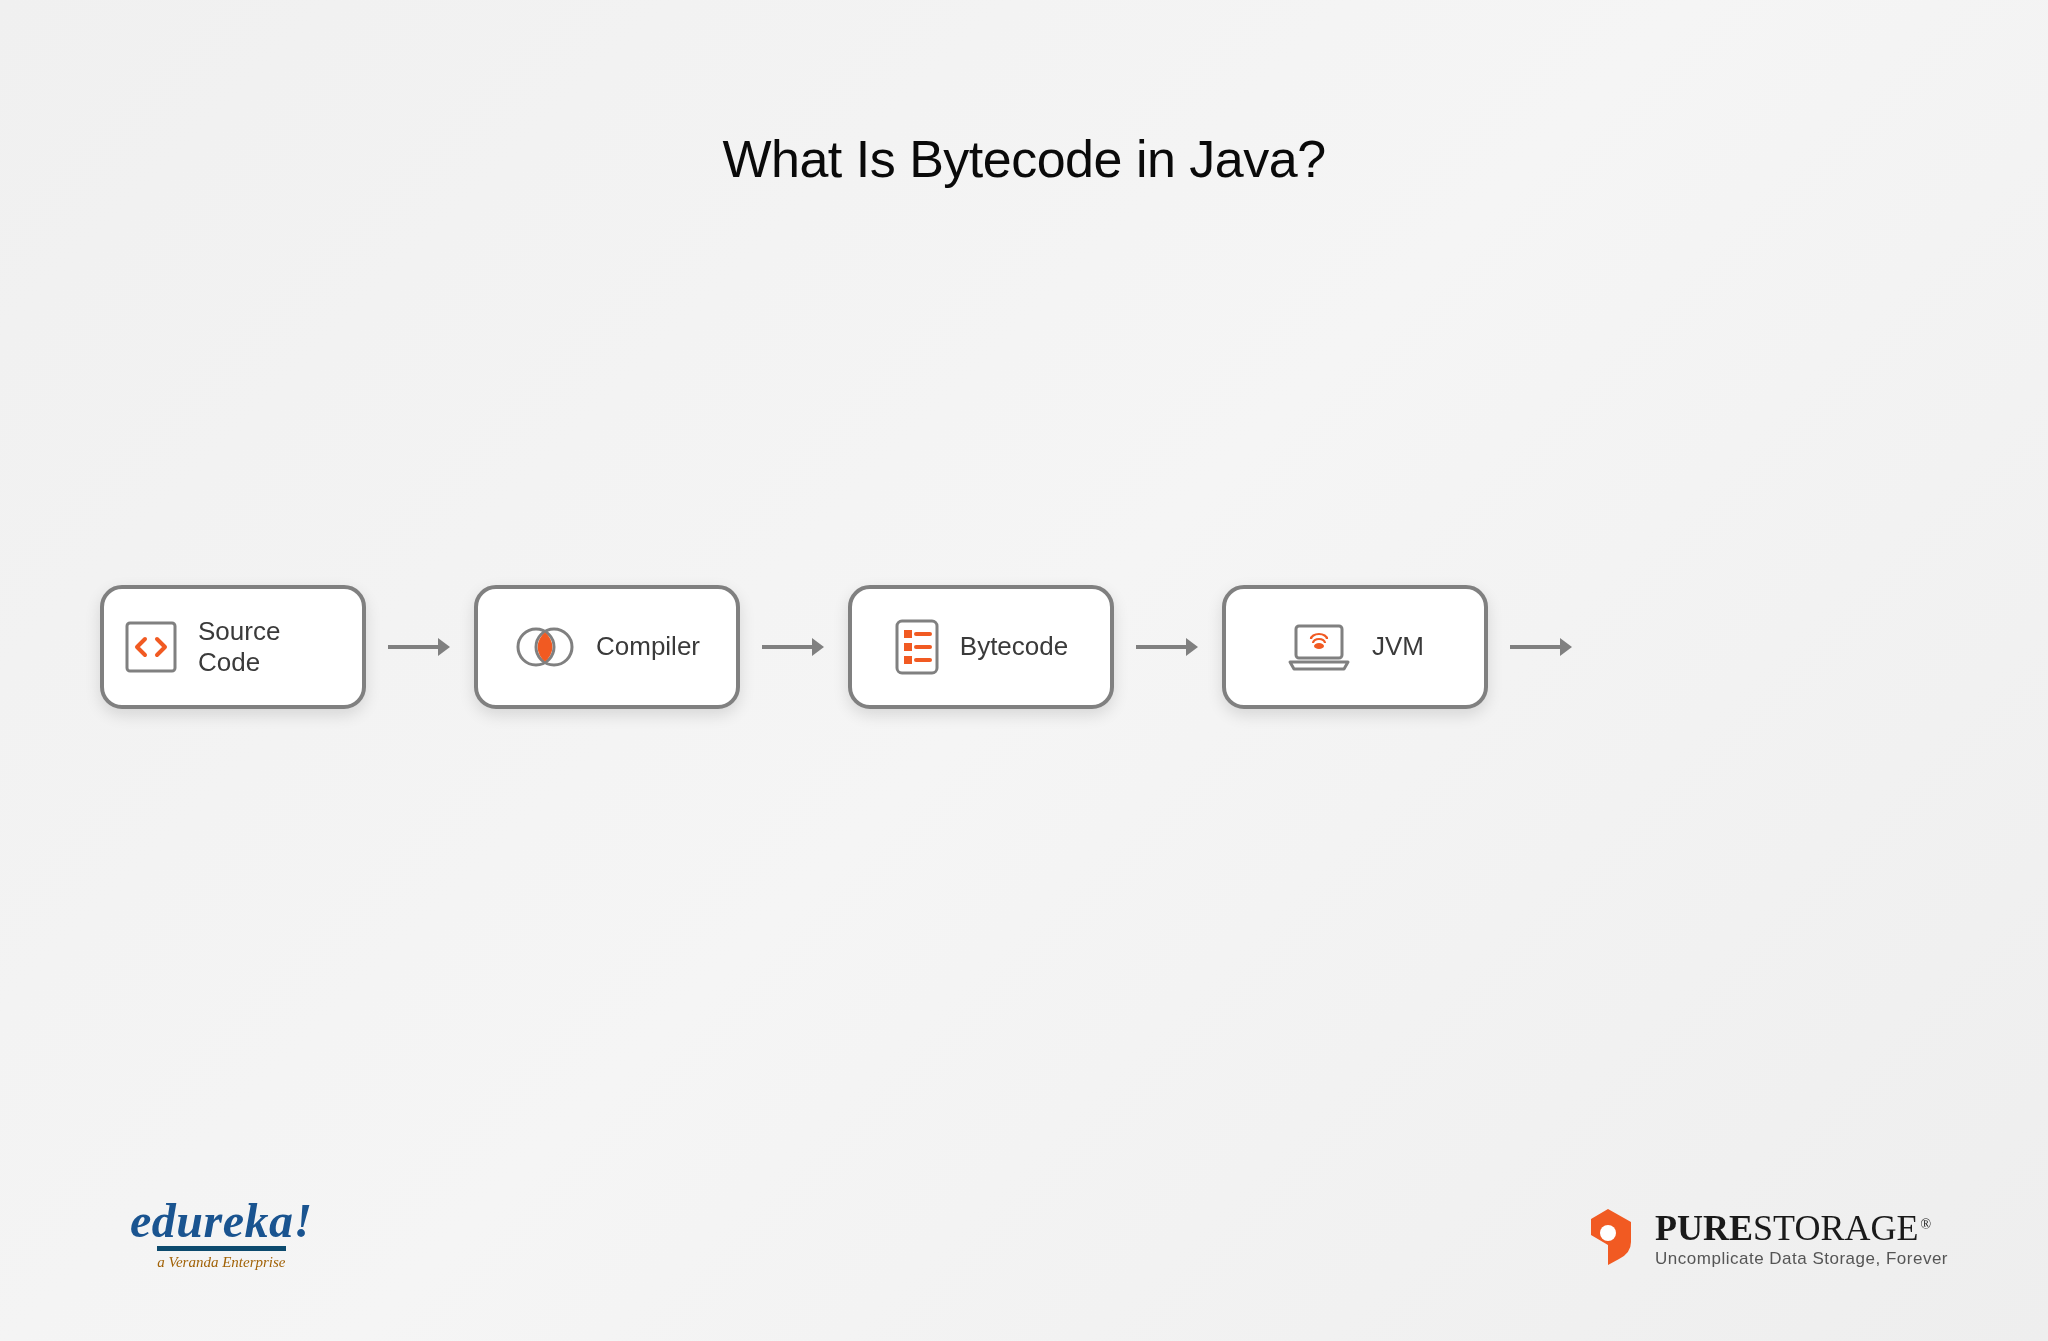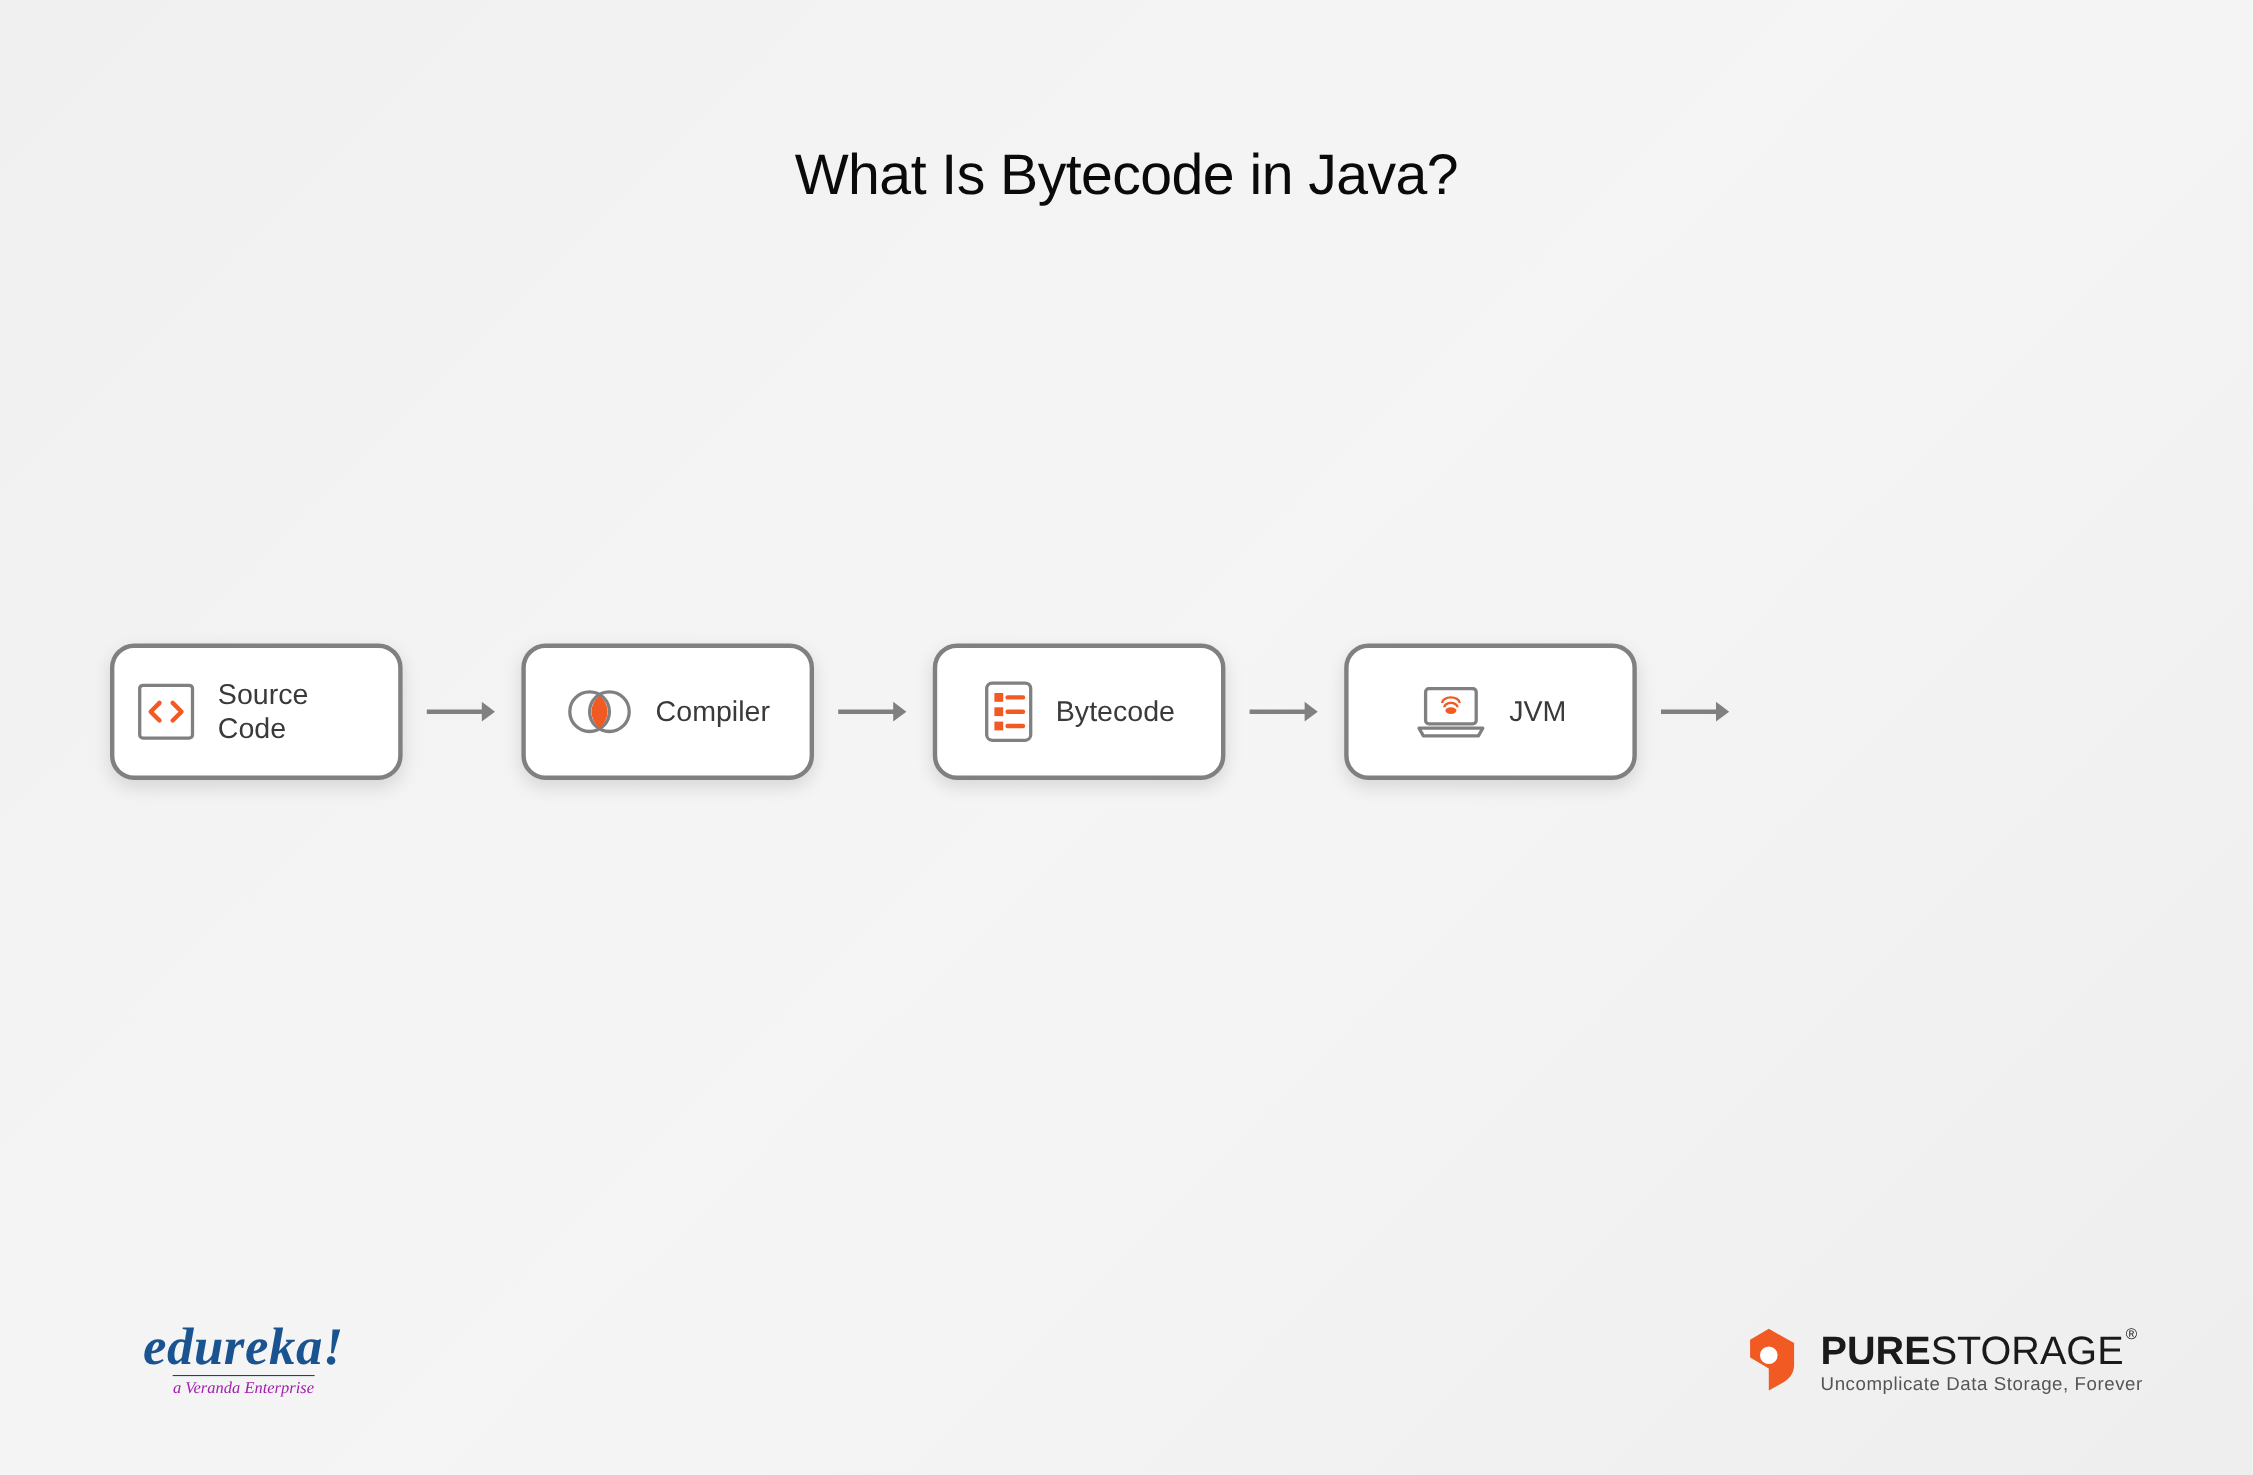--- a/index.html
+++ b/index.html
@@ -83,45 +83,46 @@
       color: #1a5490;
       font-style: italic;
       letter-spacing: 0.5px;
     }
     .logo-left .tagline-wrap {
       text-align: center;
       margin-top: -2px;
     }
     .logo-left .tagline {
       font-size: 15px;
-      color: #a21caf;
+      color: #a16207;
       font-style: italic;
       font-family: Georgia, serif;
-      border-top: 1px solid #0c4a6e;
+      border-top: 5px solid #0c4a6e;
       padding-top: 3px;
       display: inline-block;
     }
     .logo-right {
       position: absolute;
       bottom: 70px;
       right: 100px;
       display: flex;
       align-items: center;
       gap: 16px;
     }
     .logo-right .mark {
       flex-shrink: 0;
     }
     .logo-right .text-block {
       display: flex;
       flex-direction: column;
     }
     .logo-right .brand-line {
       display: flex;
-      align-items: center;
+      align-items: flex-end;
+      font-family: Liberation Serif, serif;
     }
     .logo-right .pure {
       font-size: 36px;
       font-weight: 700;
       color: #1a1a1a;
       letter-spacing: 0px;
     }
     .logo-right .storage {
       font-size: 36px;
       font-weight: 300;

